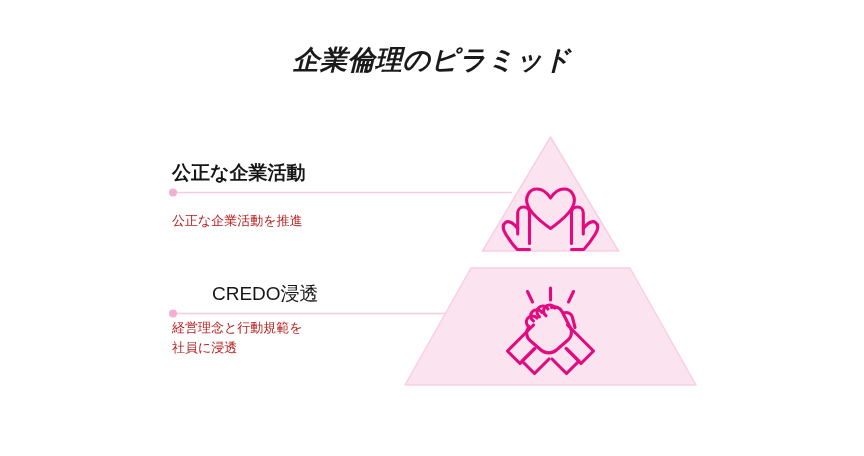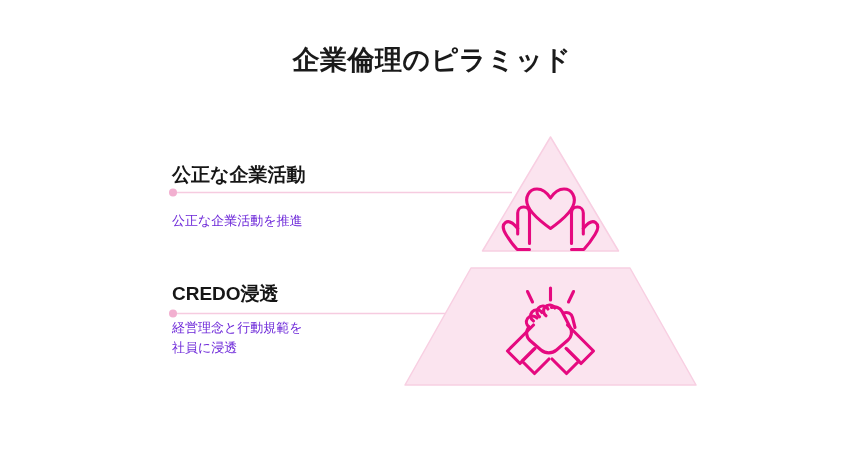--- a/index.html
+++ b/index.html
@@ -25,20 +25,21 @@
     position: absolute;
     left: 0;
     top: 44px;
     width: 864px;
     text-align: center;
     font-size: 27px;
     font-weight: bold;
     color: #1a1a1a;
     letter-spacing: 0.5px;
     line-height: 1.2;
+    font-style: italic;
   }
 
   
   #pyramid-svg {
     position: absolute;
     left: 0;
     top: 0;
     width: 864px;
     height: 456px;
   }
@@ -49,26 +50,26 @@
     left: 172px;
     width: 330px;
   }
   .tier-label .tier-heading {
     font-size: 19px;
     color: #161616;
     line-height: 1.25;
     margin: 0;
     white-space: nowrap;
   }
-  .tier-label.tier-1 .tier-heading { font-weight: bold; }
-  .tier-label.tier-2 .tier-heading { font-weight: bold; }
+  .tier-label.tier-1 .tier-heading { font-weight: bold; font-family: Liberation Mono, monospace; }
+  .tier-label.tier-2 .tier-heading { font-weight: normal; margin-left: 40px; }
 
   .tier-label .tier-desc {
     font-size: 13px;
-    color: #6d28d9;
+    color: #b91c1c;
     line-height: 1.55;
     margin: 0;
     white-space: pre-line;
   }
 
   .tier-1 { top: 163px; }
   .tier-1 .tier-desc { margin-top: 24px; }
 
   .tier-2 { top: 282px; }
   .tier-2 .tier-desc { margin-top: 12px; }

